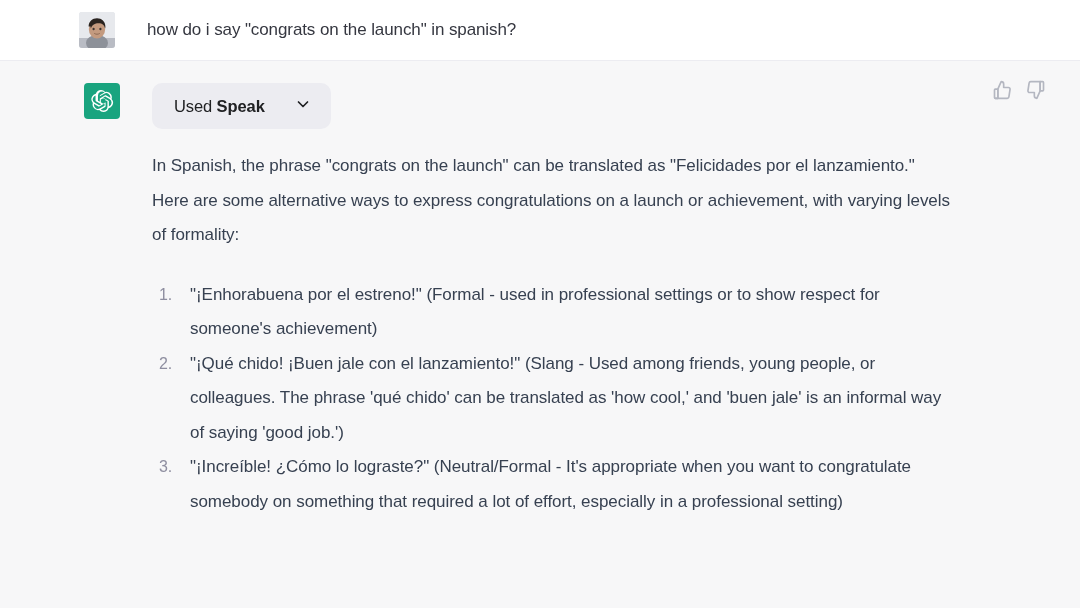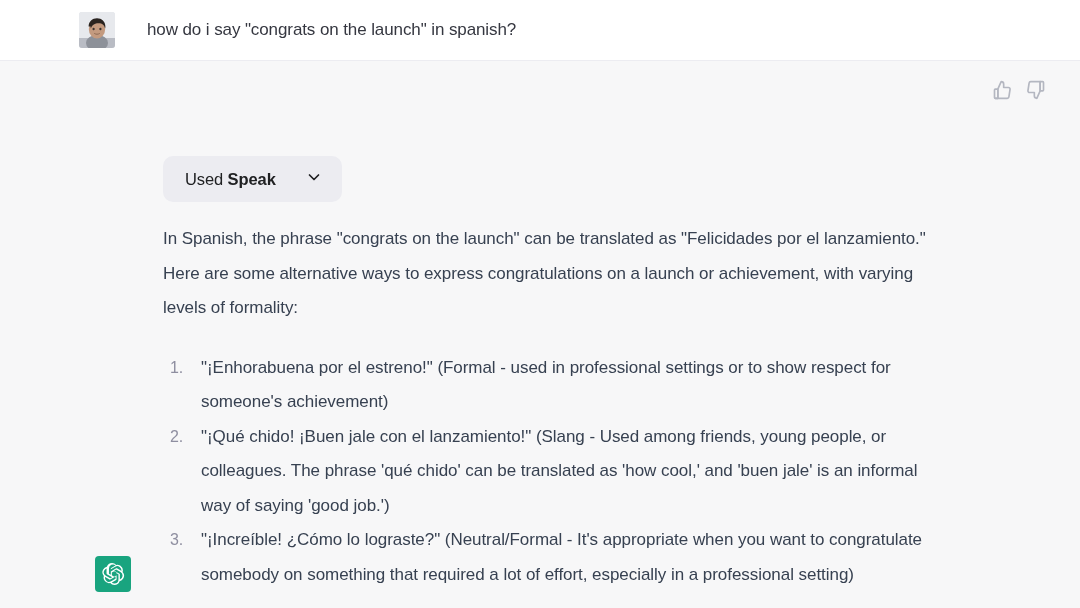--- a/index.html
+++ b/index.html
@@ -42,22 +42,21 @@
     width: 1080px;
     box-sizing: border-box;
     display: flex;
     position: relative;
   }
 
   .msg-row.user .msg-inner {
     padding: 12px 0 12px 0;
   }
   .msg-row.assistant .msg-inner {
-    padding: 22px 0 16px 16px;
-    align-items: flex-end;
+    padding: 22px 0 16px 5px;
   }
 
   
   .avatar-col {
     width: 40px;
     margin-left: 79px;
     flex: 0 0 40px;
   }
 
   .avatar-photo {

